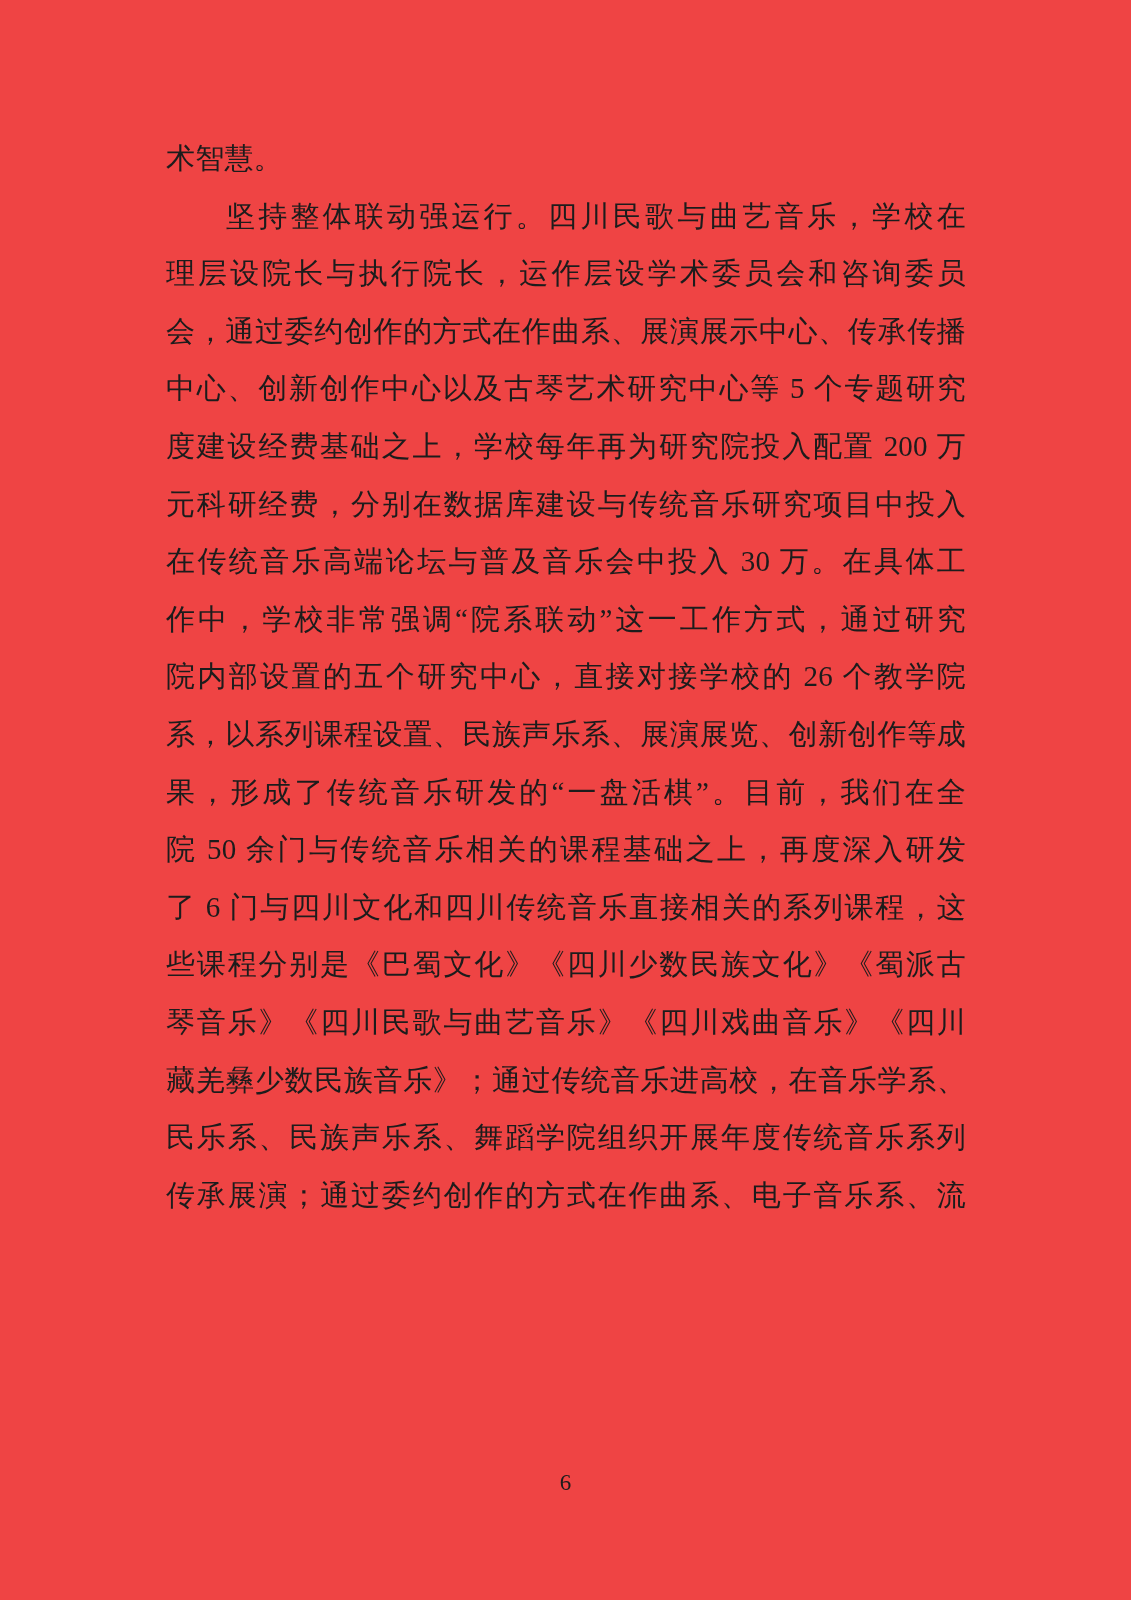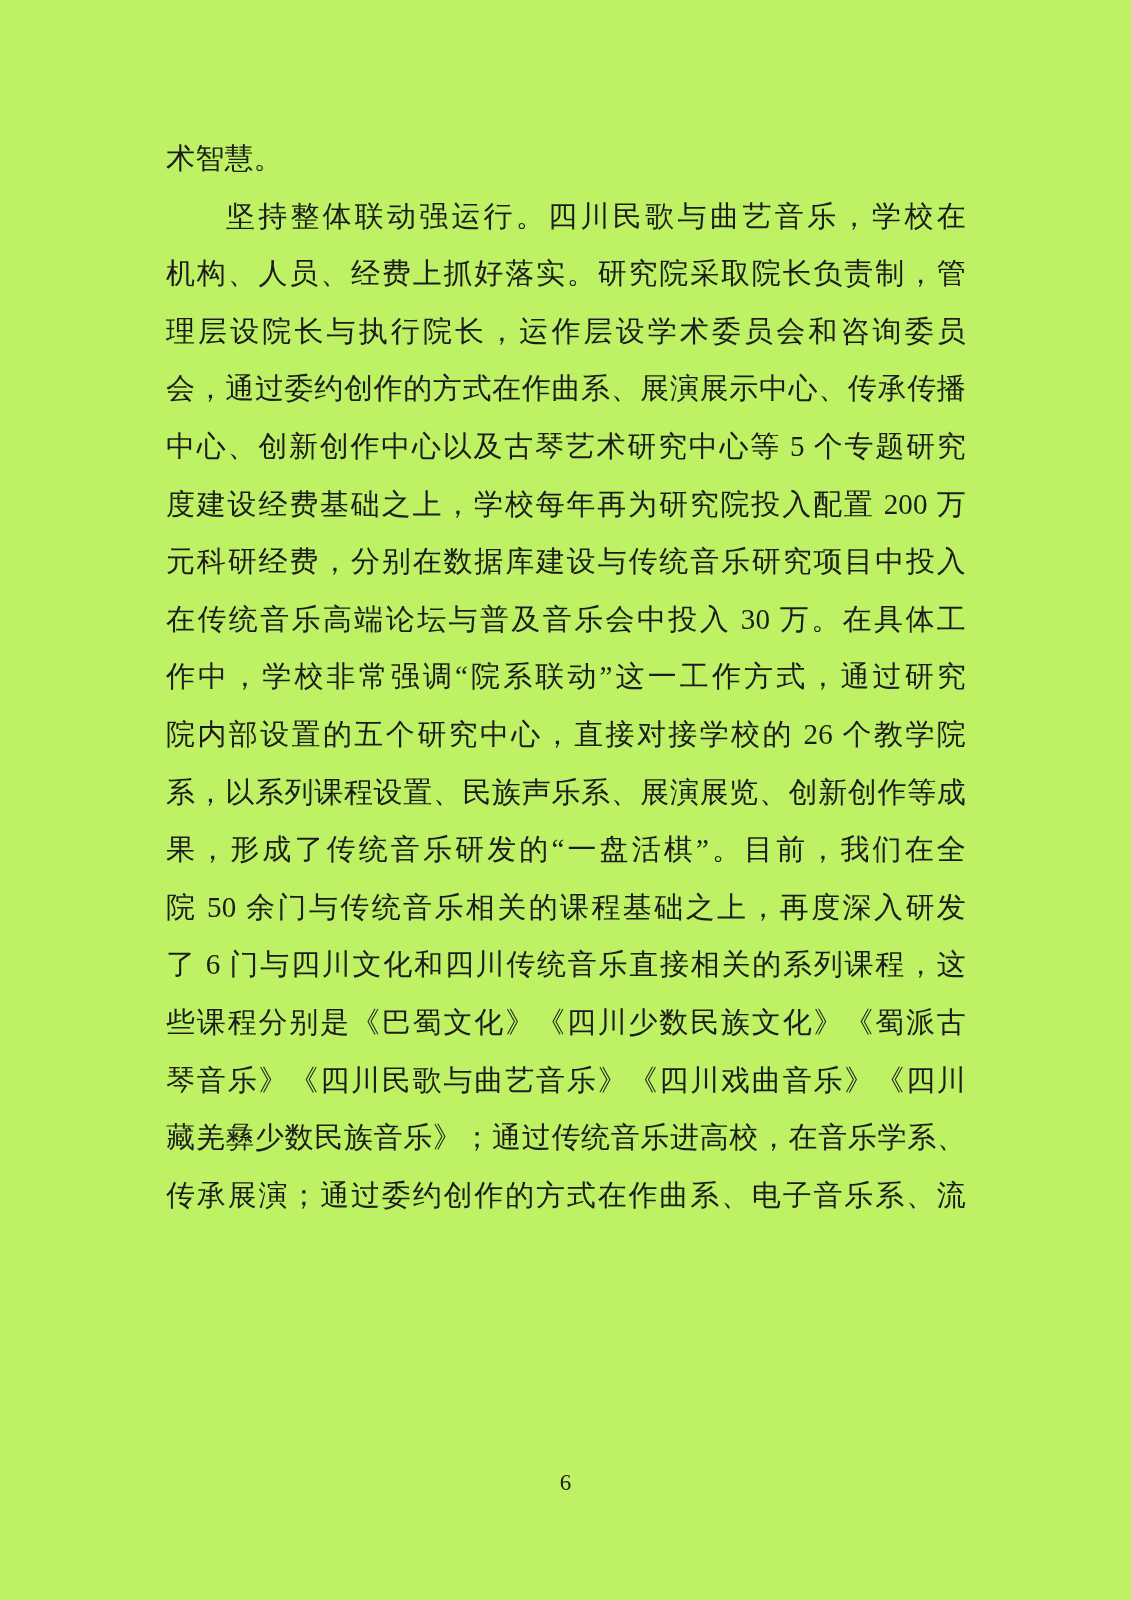--- a/index.html
+++ b/index.html
@@ -11,21 +11,21 @@
     width: 1131px;
     height: 1600px;
     position: relative;
     font-family: "Liberation Serif", "DejaVu Serif", serif;
     color: #1c1c1c;
     overflow: hidden;
   }
   .page {
     position: absolute;
     inset: 0;
-    background: #bef264;
+    background: #ef4444;
   }
   .textblock {
     position: absolute;
     left: 166px;
     top: 130px;
     width: 800px;
   }
   .line {
     font-size: 29px;
     height: 57.6px;
@@ -59,32 +59,32 @@
     color: #1c1c1c;
   }
 </style>
 </head>
 <body>
 
 <div class="page">
   <div class="textblock" id="textblock">
       <div class="line no-just"><span>术智慧。</span></div>
       <div class="line indent"><span class="bold-head">坚持整体联动强运行。</span><span>四川民歌与曲艺音乐，学校在</span></div>
-      <div class="line"><span>机构、人员、经费上抓好落实。研究院采取院长负责制，管</span></div>
       <div class="line"><span>理层设院长与执行院长，运作层设学术委员会和咨询委员</span></div>
       <div class="line"><span>会，通过委约创作的方式在作曲系、展演展示中心、传承传播</span></div>
       <div class="line"><span>中心、创新创作中心以及古琴艺术研究中心等 5 个专题研究</span></div>
       <div class="line"><span>度建设经费基础之上，学校每年再为研究院投入配置 200 万</span></div>
       <div class="line"><span>元科研经费，分别在数据库建设与传统音乐研究项目中投入</span></div>
       <div class="line"><span>在传统音乐高端论坛与普及音乐会中投入 30 万。在具体工</span></div>
       <div class="line"><span>作中，学校非常强调“院系联动”这一工作方式，通过研究</span></div>
       <div class="line"><span>院内部设置的五个研究中心，直接对接学校的 26 个教学院</span></div>
       <div class="line"><span>系，以系列课程设置、民族声乐系、展演展览、创新创作等成</span></div>
       <div class="line"><span>果，形成了传统音乐研发的“一盘活棋”。目前，我们在全</span></div>
       <div class="line"><span>院 50 余门与传统音乐相关的课程基础之上，再度深入研发</span></div>
       <div class="line"><span>了 6 门与四川文化和四川传统音乐直接相关的系列课程，这</span></div>
       <div class="line"><span>些课程分别是《巴蜀文化》《四川少数民族文化》《蜀派古</span></div>
       <div class="line"><span>琴音乐》《四川民歌与曲艺音乐》《四川戏曲音乐》《四川</span></div>
       <div class="line"><span>藏羌彝少数民族音乐》；通过传统音乐进高校，在音乐学系、</span></div>
+      <div class="line"><span>民乐系、民族声乐系、舞蹈学院组织开展年度传统音乐系列</span></div>
       <div class="line"><span>传承展演；通过委约创作的方式在作曲系、电子音乐系、流</span></div>
     </div>
   <div class="page-number">6</div>
 </div>
 
 </body></html>

